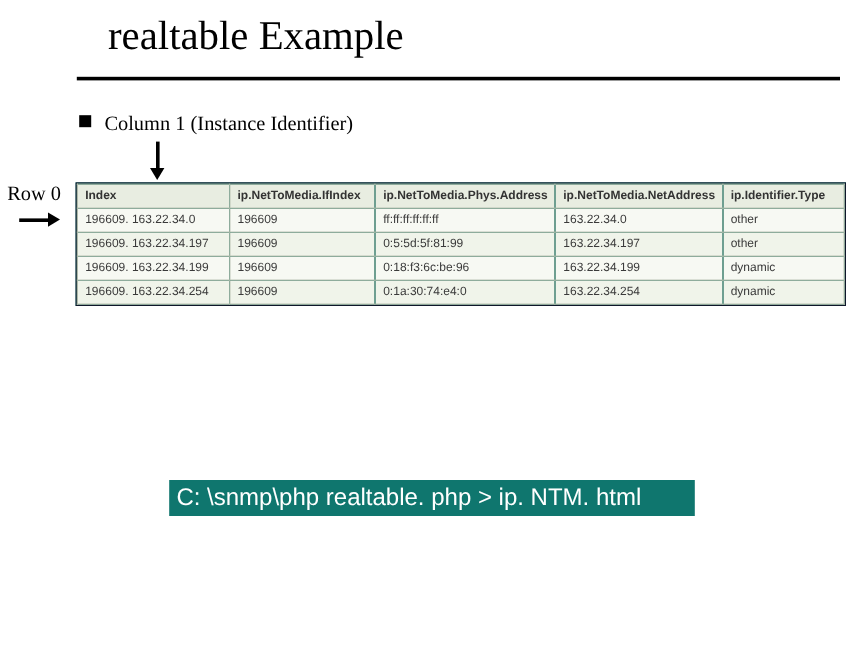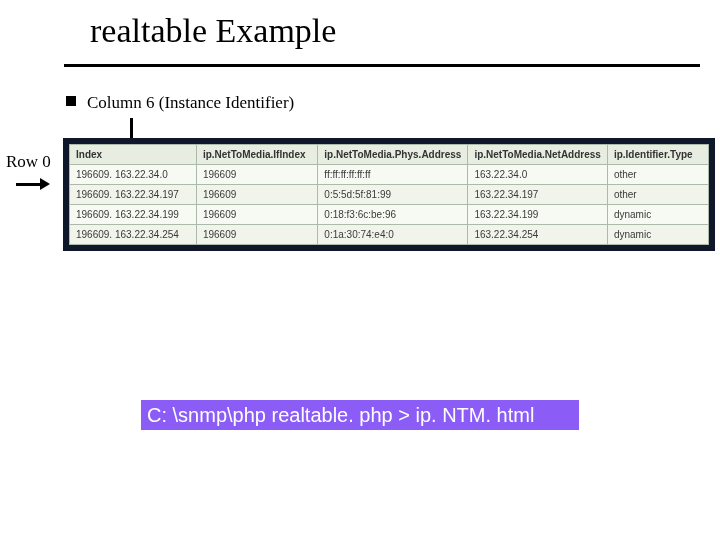--- a/index.html
+++ b/index.html
@@ -91,23 +91,23 @@
     margin: 0 auto;
     width: 0; height: 0;
     border-top: 10px solid #000;
     border-left: 6px solid transparent;
     border-right: 6px solid transparent;
   }
 
   .table-wrap {
     position: absolute;
     left: 63px;
-    top: 138px;
+    top: 152px;
     width: 640px;
-    border: 6px solid #0f172a;
+    border: 1px solid #0f172a;
     background: #0f766e;
     font-family: Verdana, Arial, sans-serif;
     font-size: 10px;
     color: #3a3a3a;
   }
   table {
     width: 100%;
     border-collapse: collapse;
   }
   th, td {
@@ -131,40 +131,40 @@
   col.c2 { width: 150px; }
   col.c3 { width: 138px; }
   col.c4 { width: 102px; }
 
   .cmd-box {
     position: absolute;
     left: 141px;
     top: 400px;
     width: 438px;
     height: 30px;
-    background: #8b5cf6;
+    background: #0f766e;
     color: #fff;
     font-family: Arial, Helvetica, sans-serif;
     font-size: 20px;
     line-height: 30px;
     padding: 0 6px;
     box-sizing: border-box;
     white-space: nowrap;
   }
 </style>
 </head>
 <body>
 
 <div class="slide">
 
   <div class="title">realtable Example</div>
   <div class="title-rule"></div>
 
   <div class="bullet"></div>
-  <div class="col-label">Column 6 (Instance Identifier)</div>
+  <div class="col-label">Column 1 (Instance Identifier)</div>
 
   <div class="arrow-down">
     <span class="shaft"></span>
       <span class="head"></span>
   </div>
 
   <div class="row-label">Row 0</div>
   <div class="arrow-right">
     <span class="shaft"></span><span class="head"></span>
   </div>

